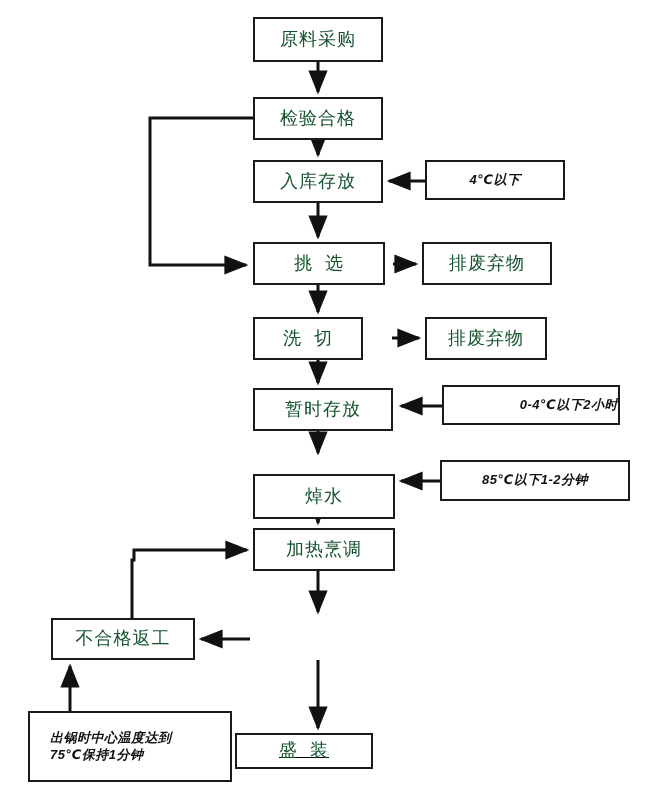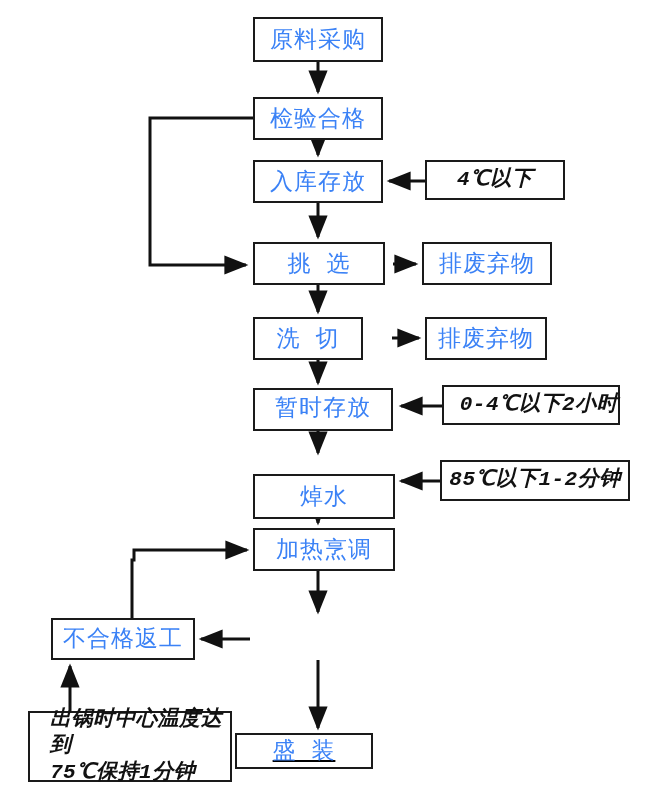--- a/index.html
+++ b/index.html
@@ -29,46 +29,45 @@
     box-sizing: border-box;
     border: 2px solid #1a1a1a;
     background: #ffffff;
     display: flex;
     align-items: center;
     justify-content: center;
     text-align: center;
     color: #000000;
   }
   .node-label {
-    font-size: 23px;
+    font-size: 18px;
     line-height: 1.1;
     letter-spacing: 1px;
     white-space: pre;
-    color: #3b82f6;
+    color: #14532d;
   }
   .note-box {
     position: absolute;
     box-sizing: border-box;
     border: 2px solid #1a1a1a;
     background: #ffffff;
     display: flex;
     align-items: center;
     justify-content: center;
     text-align: center;
     color: #000000;
   }
   .note-label {
     font-style: italic;
     font-weight: bold;
-    font-size: 21px;
+    font-size: 13px;
     line-height: 1.25;
     letter-spacing: 0.5px;
     white-space: pre-line;
     color: #111111;
-    font-family: Liberation Mono, monospace;
   }
   .note-label.note-left {
     text-align: left;
     width: 100%;
     padding-left: 20px;
     box-sizing: border-box;
   }
 </style>
 </head>
 <body>
@@ -176,21 +175,21 @@
   </div>
 
   <div class="node-box" style="left:253px; top:317px; width:110px; height:43px;">
     <span class="node-label">洗  切</span>
   </div>
 
   <div class="node-box" style="left:425px; top:317px; width:122px; height:43px;">
     <span class="node-label">排废弃物</span>
   </div>
 
-  <div class="node-box" style="left:253px; top:388px; width:140px; height:43px;font-family:Liberation Mono, monospace;">
+  <div class="node-box" style="left:253px; top:388px; width:140px; height:43px;">
     <span class="node-label">暂时存放</span>
   </div>
 
   <div class="node-box" style="left:253px; top:458px; width:142px; height:45px;margin-top:16px;">
     <span class="node-label">焯水</span>
   </div>
 
   <div class="node-box" style="left:253px; top:528px; width:142px; height:43px;">
     <span class="node-label">加热烹调</span>
   </div>

